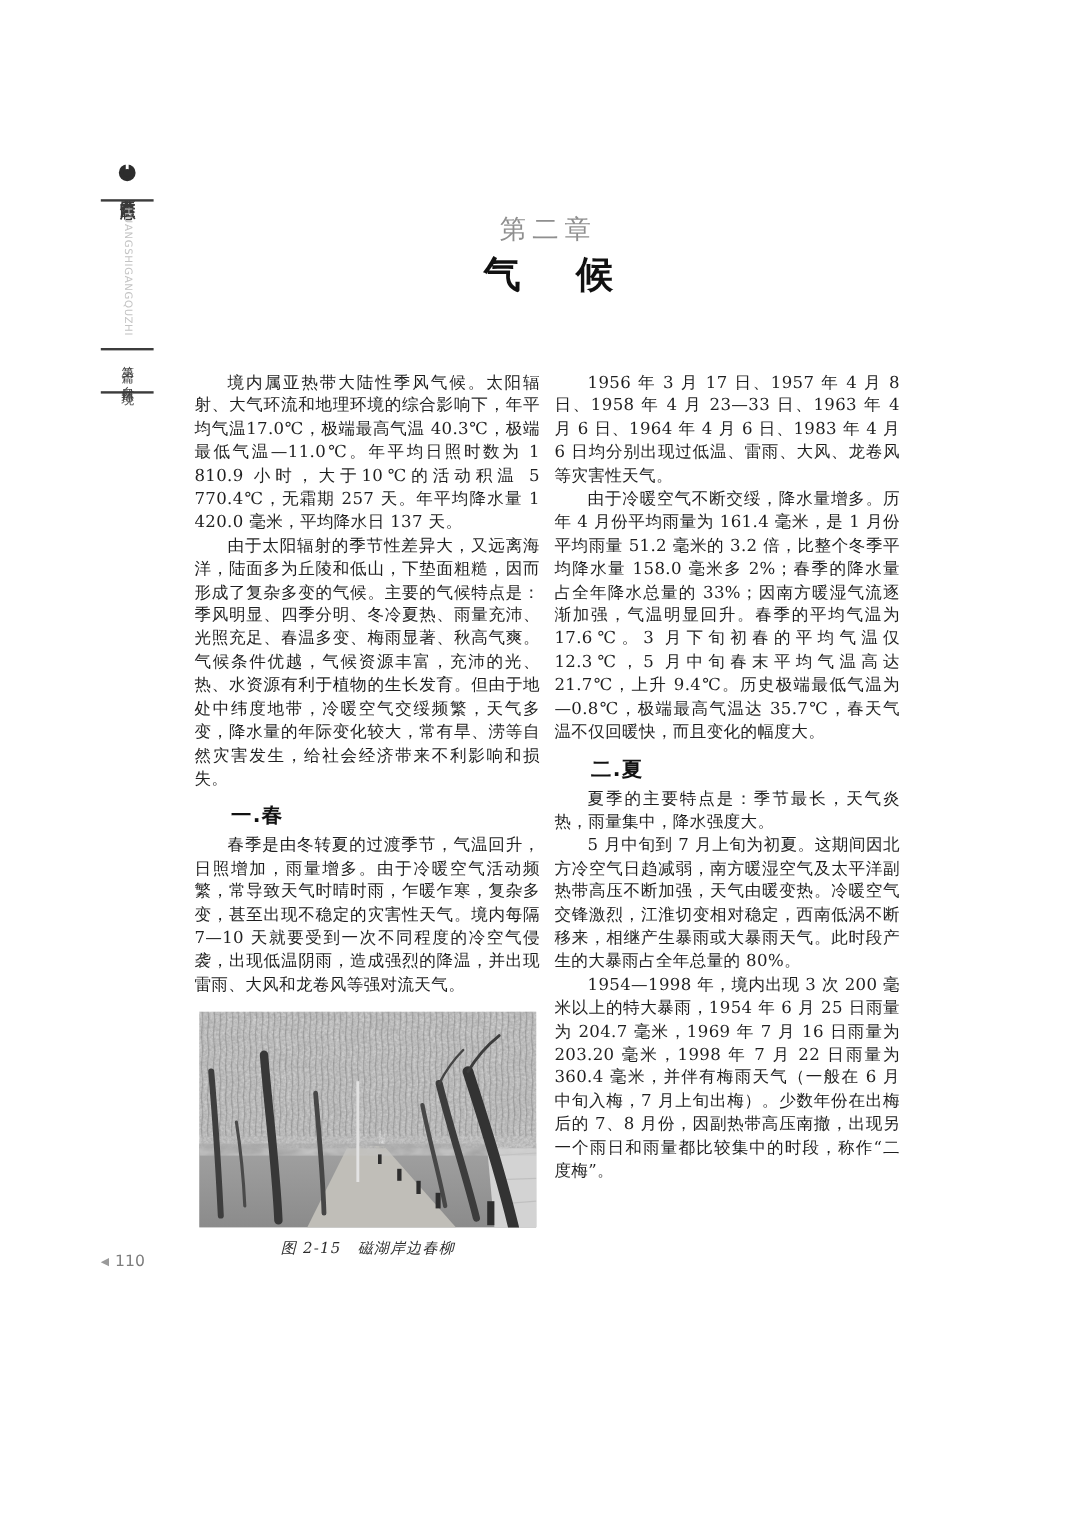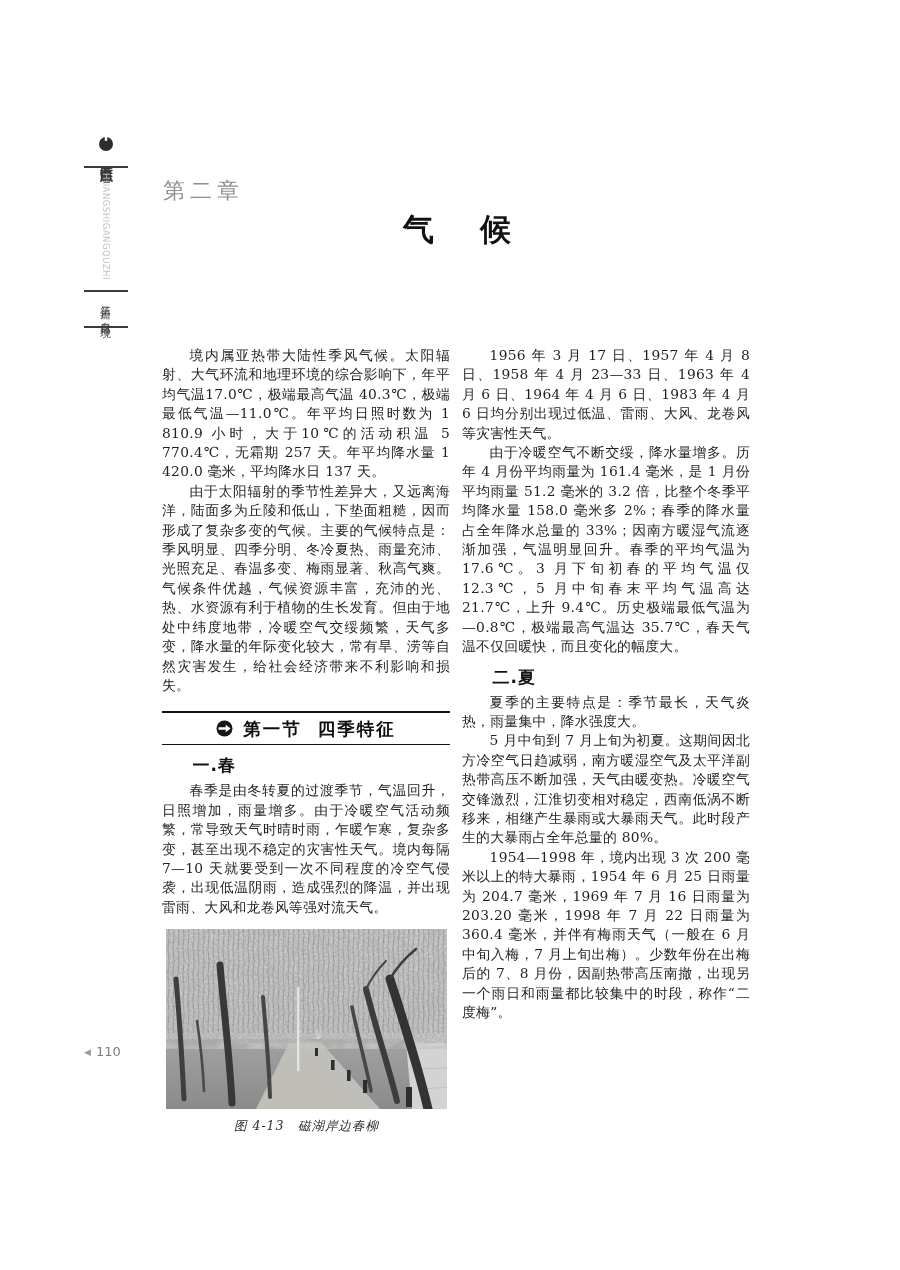--- a/index.html
+++ b/index.html
@@ -24,34 +24,34 @@
   .sb-rule { width:44px; border-top:2px solid #3c3c3c; margin:5px 0; }
   .sb-pinyin {
     font-family:"DejaVu Sans","Liberation Sans",sans-serif;
     font-size:8.5px; color:#c3c3c3; letter-spacing:0.5px; height:112px;
   }
   .sb-part { font-size:10.5px; color:#444; letter-spacing:2px; }
   .sb-part + .sb-part { margin-top:10px; }
 
   
   .chapter-head {
-    position:absolute; left:163px; top:176px; width:588px; text-align:left;
+    position:absolute; left:163px; top:176px; width:588px; text-align:center;
   }
   .chapter-label {
     font-size:22px; color:#8f8f8f; letter-spacing:5px;
     font-family:"DejaVu Serif","Liberation Serif",serif;
   }
   .chapter-title {
     margin-top:6px; display:flex; justify-content:center; gap:46px;
     font-family:"DejaVu Sans","Liberation Sans",sans-serif;
     font-size:31px; font-weight:bold; color:#111; line-height:1.1;
   }
 
   
-  .col { position:absolute; top:310px; width:288px;margin-top:36px; }
+  .col { position:absolute; top:310px; width:288px; }
   .col-left  { left:162px; }
   .col-right { left:462px; }
   .body-p {
     font-size:13.8px; line-height:19.4px; letter-spacing:0.3px;
     text-align:justify; text-indent:2em; color:#1f1f1f;
   }
   .sub-head {
     font-family:"DejaVu Sans","Liberation Sans",sans-serif;
     font-size:17px; font-weight:bold; color:#111;
     margin:9px 0 4px 0; text-indent:1.8em; letter-spacing:1px;
@@ -109,30 +109,20 @@
   <div class="chapter-title">
     <span>气</span>
     <span>候</span>
   </div>
 </div>
 
 <div class="col col-left">
   <p class="body-p">境内属亚热带大陆性季风气候。太阳辐射、大气环流和地理环境的综合影响下，年平均气温17.0℃，极端最高气温 40.3℃，极端最低气温—11.0℃。年平均日照时数为 1 810.9 小时，大于10℃的活动积温 5 770.4℃，无霜期 257 天。年平均降水量 1 420.0 毫米，平均降水日 137 天。</p>
   <p class="body-p">由于太阳辐射的季节性差异大，又远离海洋，陆面多为丘陵和低山，下垫面粗糙，因而形成了复杂多变的气候。主要的气候特点是：季风明显、四季分明、冬冷夏热、雨量充沛、光照充足、春温多变、梅雨显著、秋高气爽。气候条件优越，气候资源丰富，充沛的光、热、水资源有利于植物的生长发育。但由于地处中纬度地带，冷暖空气交绥频繁，天气多变，降水量的年际变化较大，常有旱、涝等自然灾害发生，给社会经济带来不利影响和损失。</p>
 
-  <div class="section-bar">
-    <svg class="sec-icon" viewBox="0 0 17 17">
-      <circle cx="8.5" cy="8.5" r="8" fill="#161616"></circle>
-      <path d="M2.5,7.3 h7.2 v-2.6 l4.9,3.8 -4.9,3.8 v-2.6 h-7.2 z" fill="#ffffff"></path>
-    </svg>
-    <div class="sec-title">
-      <span>第一节</span>
-      <span>四季特征</span>
-    </div>
-  </div>
 
   <div class="sub-head">一.春</div>
   <p class="body-p">春季是由冬转夏的过渡季节，气温回升，日照增加，雨量增多。由于冷暖空气活动频繁，常导致天气时晴时雨，乍暖乍寒，复杂多变，甚至出现不稳定的灾害性天气。境内每隔 7—10 天就要受到一次不同程度的冷空气侵袭，出现低温阴雨，造成强烈的降温，并出现雷雨、大风和龙卷风等强对流天气。</p>
 
   <div class="figure-wrap">
     <svg class="figure-photo" viewBox="0 0 281 180">
       <defs>
         <linearGradient id="sky" x1="0" y1="0" x2="0" y2="1">
           <stop offset="0" stop-color="#d8d8d8"></stop>
             <stop offset="1" stop-color="#c2c2c2"></stop>
@@ -181,21 +171,21 @@
         <path d="M200,60 C206,48 212,40 220,32" stroke="#444444" stroke-width="2"></path>
       </g>
       <g fill="#2e2e2e">
         <rect x="165" y="131" width="3.6" height="10"></rect>
         <rect x="181" y="141" width="3.6" height="11"></rect>
         <rect x="197" y="151" width="4.2" height="13"></rect>
         <rect x="149" y="119" width="3" height="8"></rect>
         <rect x="240" y="158" width="6" height="20"></rect>
       </g>
     </svg>
-    <div class="figure-caption">图 4-13　磁湖岸边春柳</div>
+    <div class="figure-caption">图 2-15　磁湖岸边春柳</div>
   </div>
 </div>
 
 <div class="col col-right">
   <p class="body-p">1956 年 3 月 17 日、1957 年 4 月 8 日、1958 年 4 月 23—33 日、1963 年 4 月 6 日、1964 年 4 月 6 日、1983 年 4 月 6 日均分别出现过低温、雷雨、大风、龙卷风等灾害性天气。</p>
   <p class="body-p">由于冷暖空气不断交绥，降水量增多。历年 4 月份平均雨量为 161.4 毫米，是 1 月份平均雨量 51.2 毫米的 3.2 倍，比整个冬季平均降水量 158.0 毫米多 2%；春季的降水量占全年降水总量的 33%；因南方暖湿气流逐渐加强，气温明显回升。春季的平均气温为 17.6℃。3 月下旬初春的平均气温仅 12.3℃，5 月中旬春末平均气温高达 21.7℃，上升 9.4℃。历史极端最低气温为—0.8℃，极端最高气温达 35.7℃，春天气温不仅回暖快，而且变化的幅度大。</p>
   <div class="sub-head">二.夏</div>
   <p class="body-p">夏季的主要特点是：季节最长，天气炎热，雨量集中，降水强度大。</p>
   <p class="body-p">5 月中旬到 7 月上旬为初夏。这期间因北方冷空气日趋减弱，南方暖湿空气及太平洋副热带高压不断加强，天气由暖变热。冷暖空气交锋激烈，江淮切变相对稳定，西南低涡不断移来，相继产生暴雨或大暴雨天气。此时段产生的大暴雨占全年总量的 80%。</p>
   <p class="body-p">1954—1998 年，境内出现 3 次 200 毫米以上的特大暴雨，1954 年 6 月 25 日雨量为 204.7 毫米，1969 年 7 月 16 日雨量为 203.20 毫米，1998 年 7 月 22 日雨量为 360.4 毫米，并伴有梅雨天气（一般在 6 月中旬入梅，7 月上旬出梅）。少数年份在出梅后的 7、8 月份，因副热带高压南撤，出现另一个雨日和雨量都比较集中的时段，称作“二度梅”。</p>

